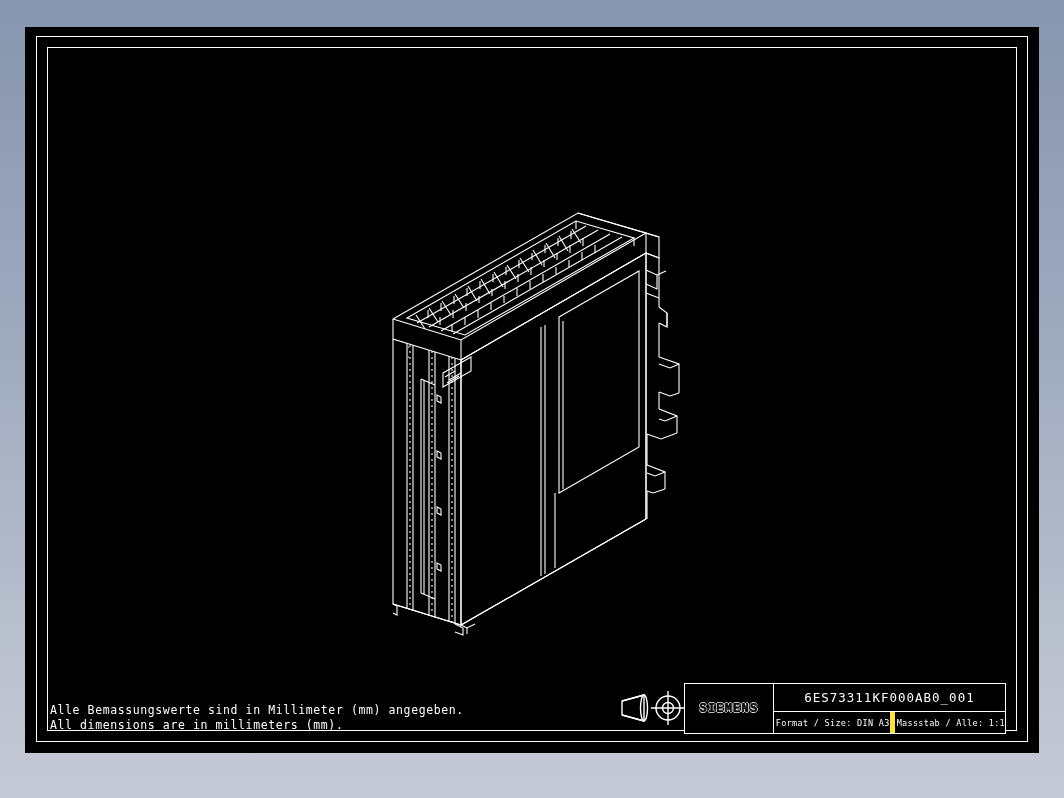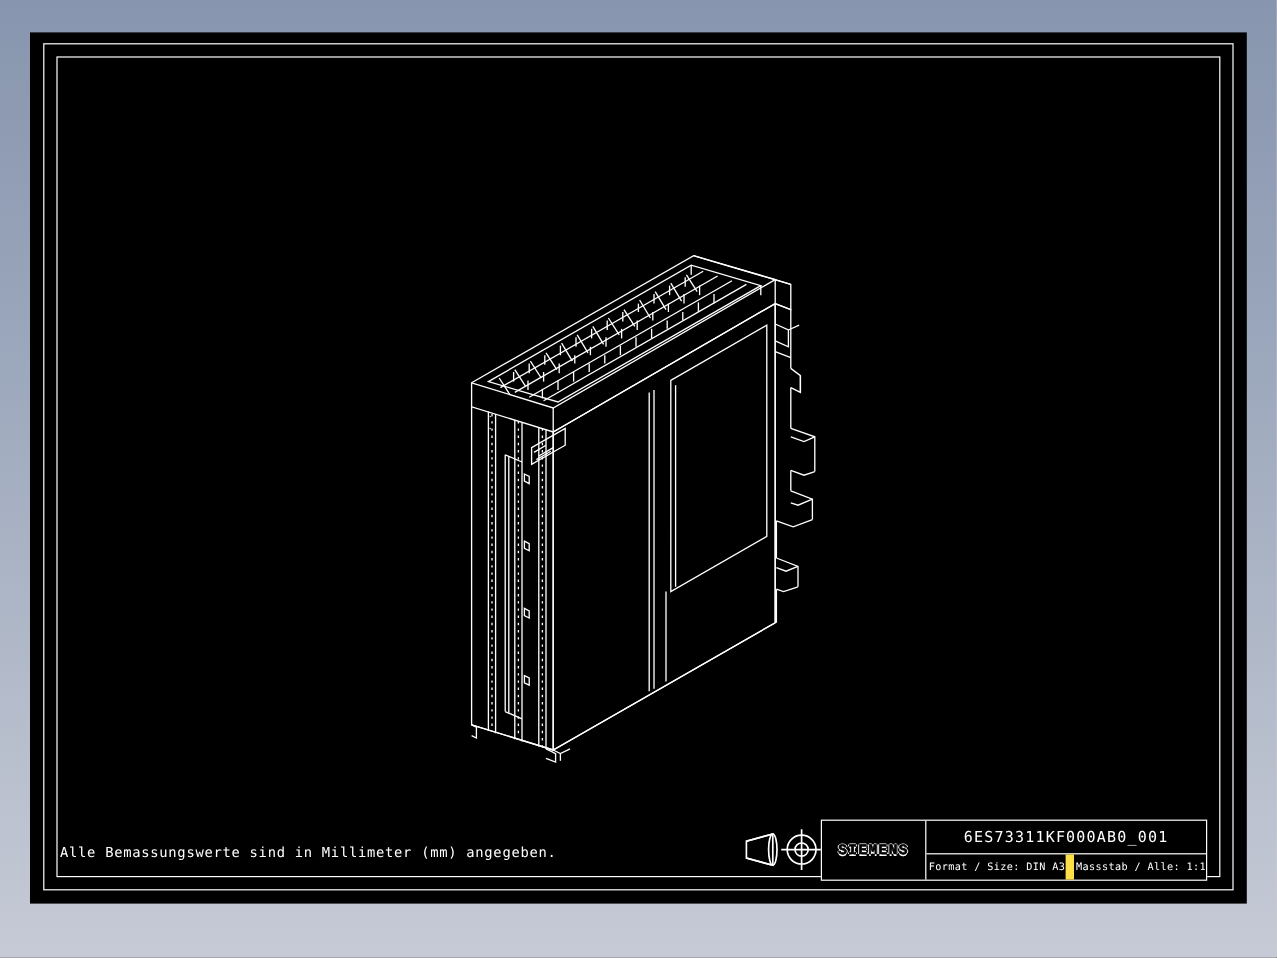--- a/index.html
+++ b/index.html
@@ -143,21 +143,21 @@
     justify-content: flex-start;
     color: #ffffff;
     font-family: "DejaVu Sans Mono", monospace;
     font-size: 8.5px;
     letter-spacing: 0.3px;
     white-space: nowrap;
     padding-left: 2px;
     box-sizing: border-box;
   }
   #tb-format {
-    border-right: 7px solid #fde047;
+    border-right: 5px solid #fde047;
   }
 </style>
 </head>
 <body>
 
 <div id="page">
 
   <div id="sheet">
 
     <div class="border-outer"></div>
@@ -323,20 +323,21 @@
             <path d="M 436 598 L 442 601 L 450 597"></path>
             <path d="M 442 601 L 442 607"></path>
           </g>
 
         </g>
       </svg>
     </div>
 
     <div id="note">
       <div>Alle Bemassungswerte sind in Millimeter (mm) angegeben.</div>
+      <div>All dimensions are in millimeters (mm).</div>
     </div>
 
     <div id="projection-symbol">
       <svg width="70" height="46" viewBox="0 0 70 46" xmlns="http://www.w3.org/2000/svg">
         <g fill="none" stroke="#ffffff" stroke-width="1.4">
 
           <path d="M 4 16 L 4 30 L 26 36 L 26 10 Z"></path>
           <path d="M 4 16 L 26 10"></path>
           <path d="M 4 30 L 26 36"></path>
           <ellipse cx="26" cy="23" rx="3.5" ry="13"></ellipse>

